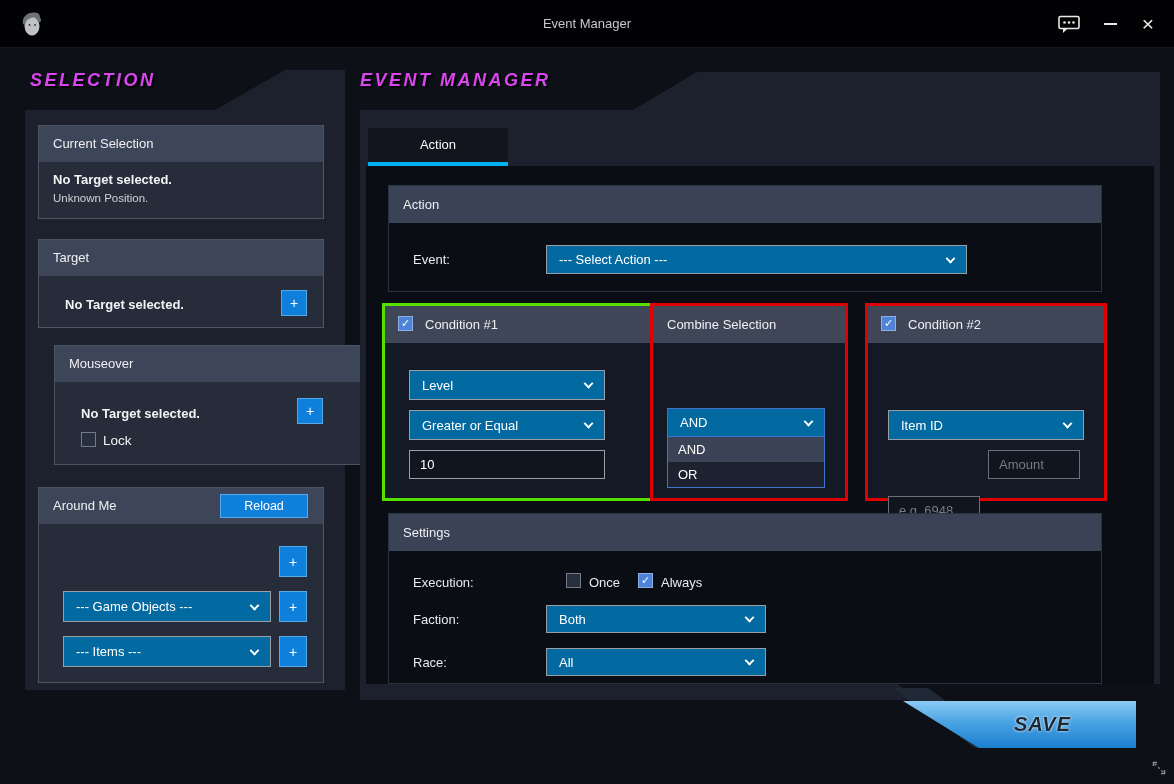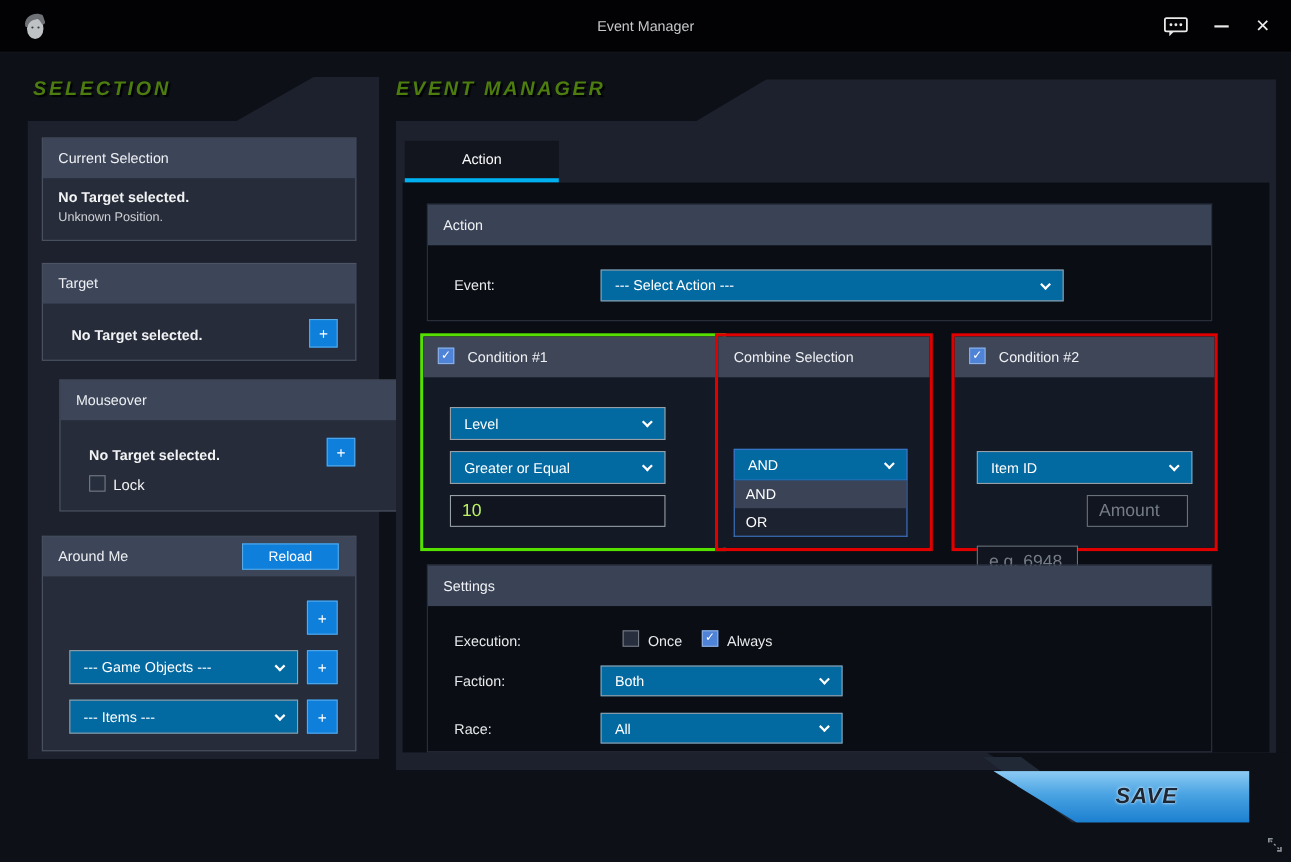--- a/index.html
+++ b/index.html
@@ -13,21 +13,21 @@
     border-bottom:1px solid #15181f; }
   #titlebar .title { left:0; right:0; top:0; height:48px; line-height:48px;
     text-align:center; color:#c6c8ca; font-size:13px; }
   .tb-btn { width:26px; height:26px; top:11px; cursor:pointer; display:flex;
     align-items:center; justify-content:center; }
   #min-btn { left:1097px; } #min-btn i { display:block; width:13px; height:2px; background:#e9e9e9; }
   #close-btn { left:1135px; color:#ededed; font-size:21px; line-height:22px; }
 
   
   .section-title { font-style:italic; font-weight:bold; font-size:18px;
-    letter-spacing:2.5px; color:#4d7c0f; text-shadow:2px 2px 1px rgba(0,0,0,.85); }
+    letter-spacing:2.5px; color:#d946ef; text-shadow:2px 2px 1px rgba(0,0,0,.85); }
 
   
   .big-panel { background:#1c212d; }
   #sidebar-panel { left:15px; top:70px; width:330px; height:620px;
     clip-path:polygon(10px 40px,200px 40px,270px 0,330px 0,330px 620px,10px 620px); }
   #main-panel { left:360px; top:70px; width:800px; height:630px;
     clip-path:polygon(0 40px,273px 40px,337px 2px,800px 2px,800px 630px,0 630px); }
   #main-cut { left:885px; top:684px; width:289px; height:18px; background:#0d1016;
     clip-path:polygon(12px 0,289px 0,289px 18px,40px 18px); }
 
@@ -43,22 +43,22 @@
   .btn-blue { background:#0e7fdb; border:1px solid #57a9e8; color:#fff; font-size:12.5px;
     text-align:center; cursor:pointer; }
 
   
   .select { position:absolute; background:#0369a1; border:1px solid #989ea6; color:#fff;
     font-size:13px; cursor:pointer; }
   .select .val { position:absolute; left:12px; top:0; bottom:0; display:flex; align-items:center; }
   .chev { position:absolute; right:12px; top:50%; width:7px; height:7px;
     border-right:2px solid #fff; border-bottom:2px solid #fff;
     transform:translateY(-70%) rotate(45deg); }
-  .tinput { position:absolute; background:#10151f; border:1px solid #989ea6; color:#bef264;
-    font-size:16px; padding-left:10px; outline:none; }
+  .tinput { position:absolute; background:#10151f; border:1px solid #989ea6; color:#ffffff;
+    font-size:13px; padding-left:10px; outline:none; }
   .tinput.ghost { border-color:#6b7179; }
   .tinput::placeholder { color:#757c86; opacity:1; }
 
   .chk { position:absolute; width:15px; height:15px; background:#272e3d;
     border:1px solid #767c86; cursor:pointer; }
   .chk.checked { background:#4f83d8; border-color:#8cb0e2; }
   .chk.checked::after { content:"✓"; position:absolute; left:0; right:0; top:-1px;
     color:#fff; font-size:11px; text-align:center; line-height:15px; }
 
   

